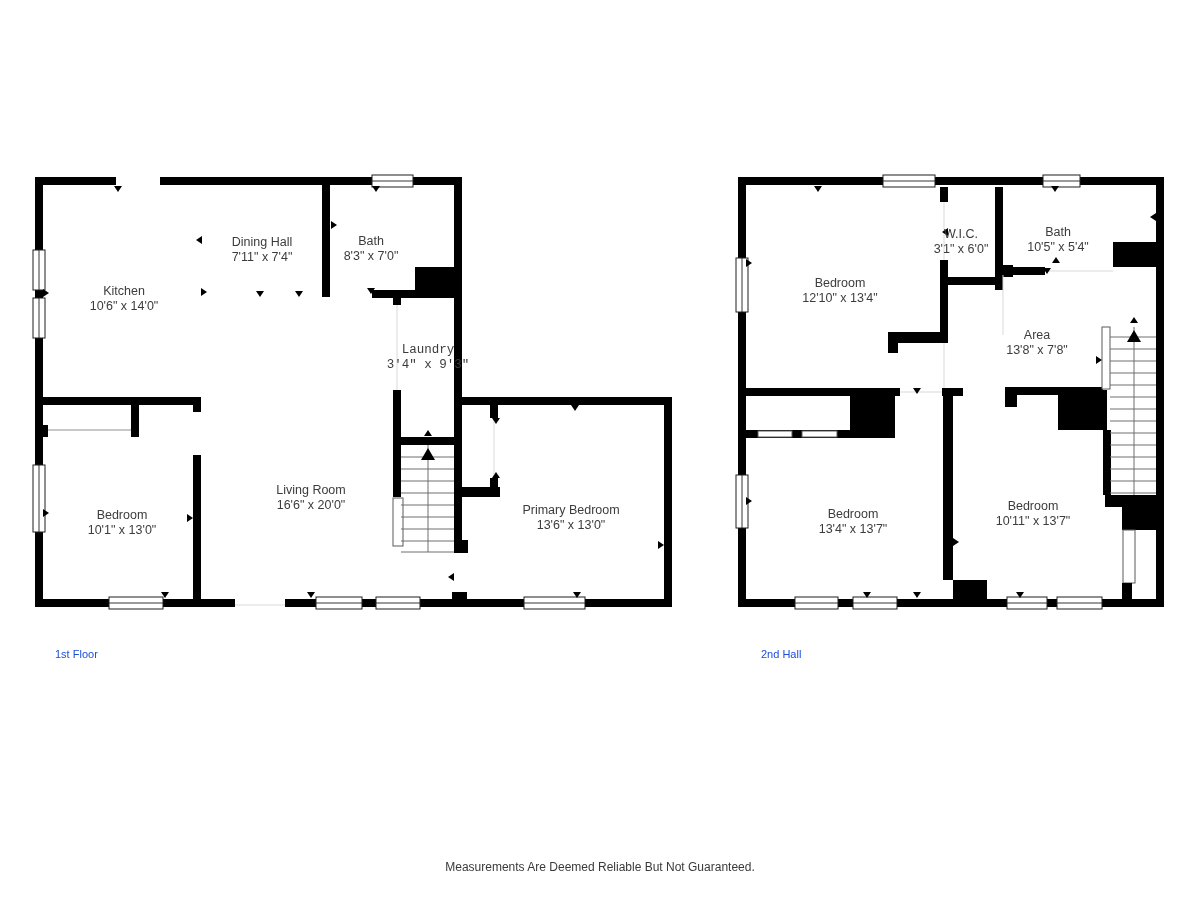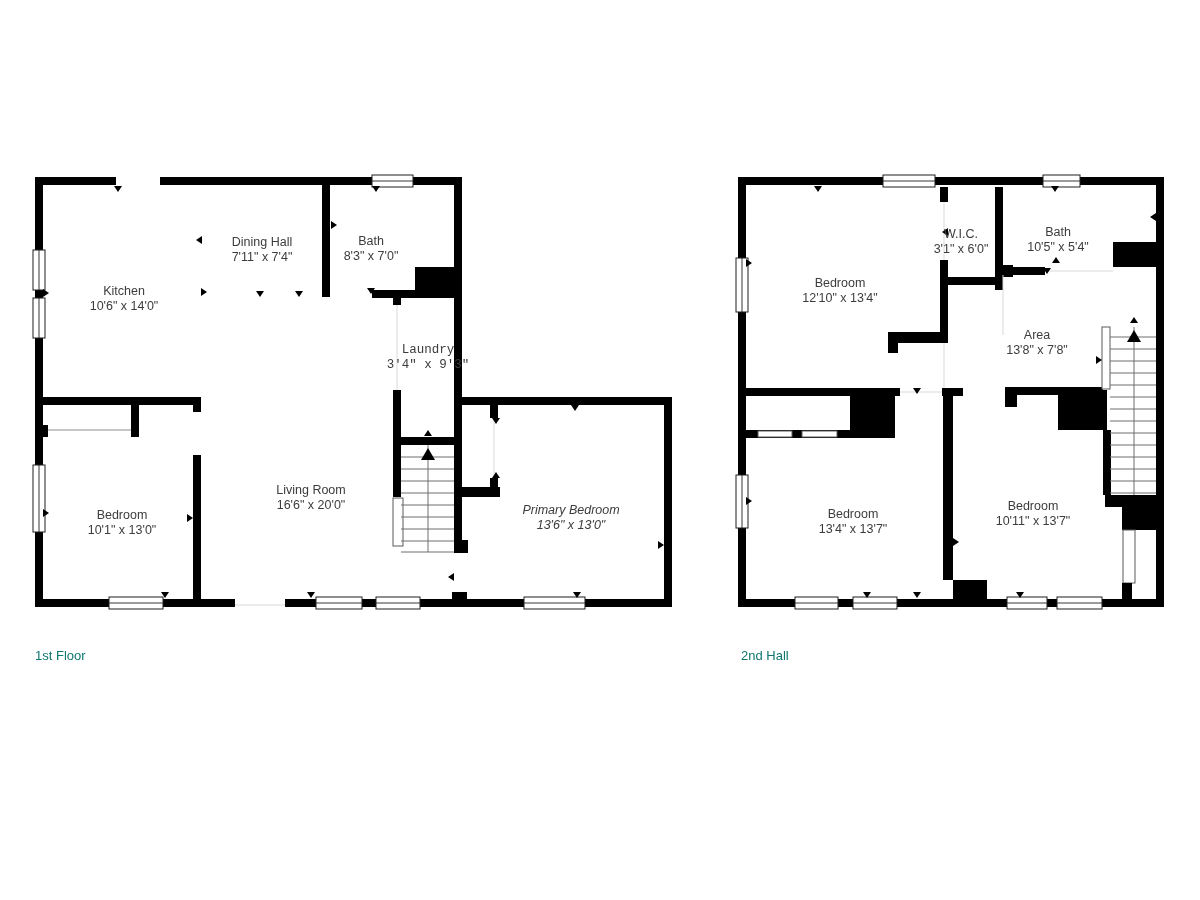--- a/index.html
+++ b/index.html
@@ -11,21 +11,21 @@
   .win{fill:#ffffff;stroke:#1f1f1f;stroke-width:1;}
   .wl{stroke:#1f1f1f;stroke-width:0.9;}
   .rail{fill:#ffffff;stroke:#5a5a5a;stroke-width:1;}
   .tread{stroke:#6f6f6f;stroke-width:1;}
   .fl{stroke:#d9d9d9;stroke-width:1;}
   .cl{stroke:#8f8f8f;stroke-width:1.2;}
   .tick{fill:#000000;}
   .room-label{position:absolute;transform:translateX(-50%);text-align:center;
               color:#3c3c3c;font-size:12.5px;line-height:15px;white-space:nowrap;}
   .room-label span{display:block;}
-  .floor-caption{position:absolute;color:#0f766e;font-size:13px;}
+  .floor-caption{position:absolute;color:#1d4ed8;font-size:11px;margin-left:20px;}
   .disclaimer{position:absolute;left:0;top:860px;width:100%;text-align:center;
               color:#3a3a3a;font-size:12px;}
 </style>
 </head>
 <body>
 
 <div id="canvas">
 
   <div class="plan" style="left:35px;top:177px;width:637px;height:431px;">
     <svg width="637" height="431" viewBox="0 0 637 431">
@@ -142,21 +142,21 @@
       <span>3'4" x 9'3"</span>
     </div>
     <div class="room-label" style="left:276px;top:272px;margin-top:34px;">
       <span>Living Room</span>
       <span>16'6" x 20'0"</span>
     </div>
     <div class="room-label" style="left:87px;top:331px;">
       <span>Bedroom</span>
       <span>10'1" x 13'0"</span>
     </div>
-    <div class="room-label" style="left:536px;top:326px;font-style:italic;">
+    <div class="room-label" style="left:536px;top:326px;">
       <span>Primary Bedroom</span>
       <span>13'6" x 13'0"</span>
     </div>
   </div>
 
   <div class="plan" style="left:738px;top:177px;width:426px;height:431px;">
     <svg width="426" height="431" viewBox="0 0 426 431">
 
       <rect class="w" x="0" y="0" width="145" height="8"></rect>
       <rect class="w" x="197" y="0" width="108" height="8"></rect>
@@ -285,14 +285,15 @@
     </div>
     <div class="room-label" style="left:295px;top:322px;">
       <span>Bedroom</span>
       <span>10'11" x 13'7"</span>
     </div>
   </div>
 
   <div class="floor-caption" style="left:35px;top:648px;">1st Floor</div>
   <div class="floor-caption" style="left:741px;top:648px;">2nd Hall</div>
 
+  <div class="disclaimer">Measurements Are Deemed Reliable But Not Guaranteed.</div>
 
 </div>
 
 </body></html>

